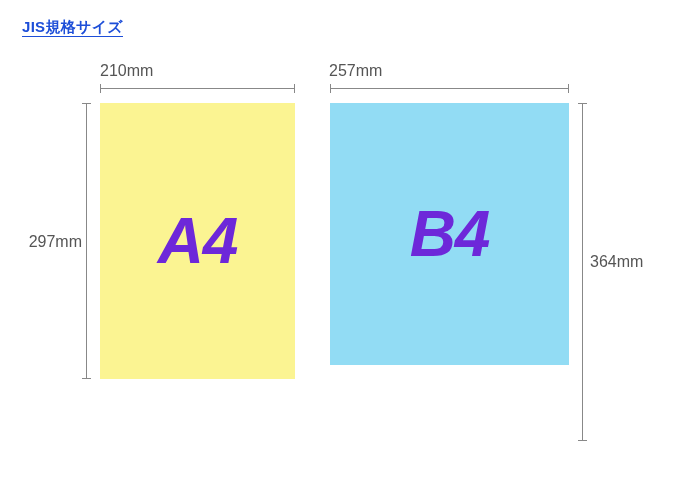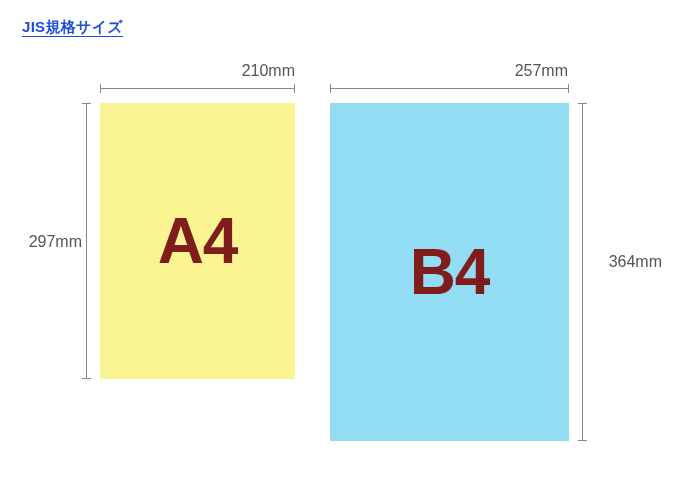--- a/index.html
+++ b/index.html
@@ -21,21 +21,21 @@
     color: #1d4ed8;
     letter-spacing: 0.02em;
     text-decoration: underline;
     text-underline-offset: 4px;
     text-decoration-thickness: 1px;
   }
   .dim-label {
     position: absolute;
     font-size: 16px;
     color: #555;
-    text-align: right;
+    text-align: left;
   }
   
   .ruler-top {
     position: absolute;
     top: 88px;
     height: 1px;
     background: #888;
   }
   .ruler-top::before,
   .ruler-top::after {
@@ -68,50 +68,51 @@
   
   .sheet {
     position: absolute;
     display: flex;
     align-items: center;
     justify-content: center;
   }
   .sheet .name {
     font-size: 64px;
     font-weight: 800;
-    color: #7f1d1d;
+    color: #6d28d9;
     letter-spacing: -0.02em;
+    font-style: italic;
   }
   .sheet-a4 {
     left: 100px;
     top: 103px;
     width: 195px;
     height: 276px;
     background: #fbf492;
   }
   .sheet-b4 {
     left: 330px;
     top: 103px;
     width: 239px;
-    height: 338px;
+    height: 262px;
     background: #92dcf4;
   }
 </style>
 </head>
 <body>
 
 <div class="title">JIS規格サイズ</div>
 
 <div class="dim-label" style="left:100px; top:62px; width:195px;">210mm</div>
 <div class="ruler-top" style="left:100px; width:195px;"></div>
 
 <div class="dim-label" style="left:329px; top:62px; width:239px;">257mm</div>
 <div class="ruler-top" style="left:330px; width:239px;"></div>
 
-<div class="dim-label" style="left:10px; top:233px; width:72px; ">297mm</div>
+<div class="dim-label" style="left:10px; top:233px; width:72px; text-align:right;">297mm</div>
 <div class="ruler-side" style="left:86px; top:103px; height:276px;"></div>
 
 <div class="dim-label" style="left:590px; top:253px; width:72px;">364mm</div>
 <div class="ruler-side" style="left:582px; top:103px; height:338px;"></div>
 
 <div class="sheet sheet-a4">
   <div class="name">A4</div>
 </div>
 <div class="sheet sheet-b4">
   <div class="name">B4</div>

